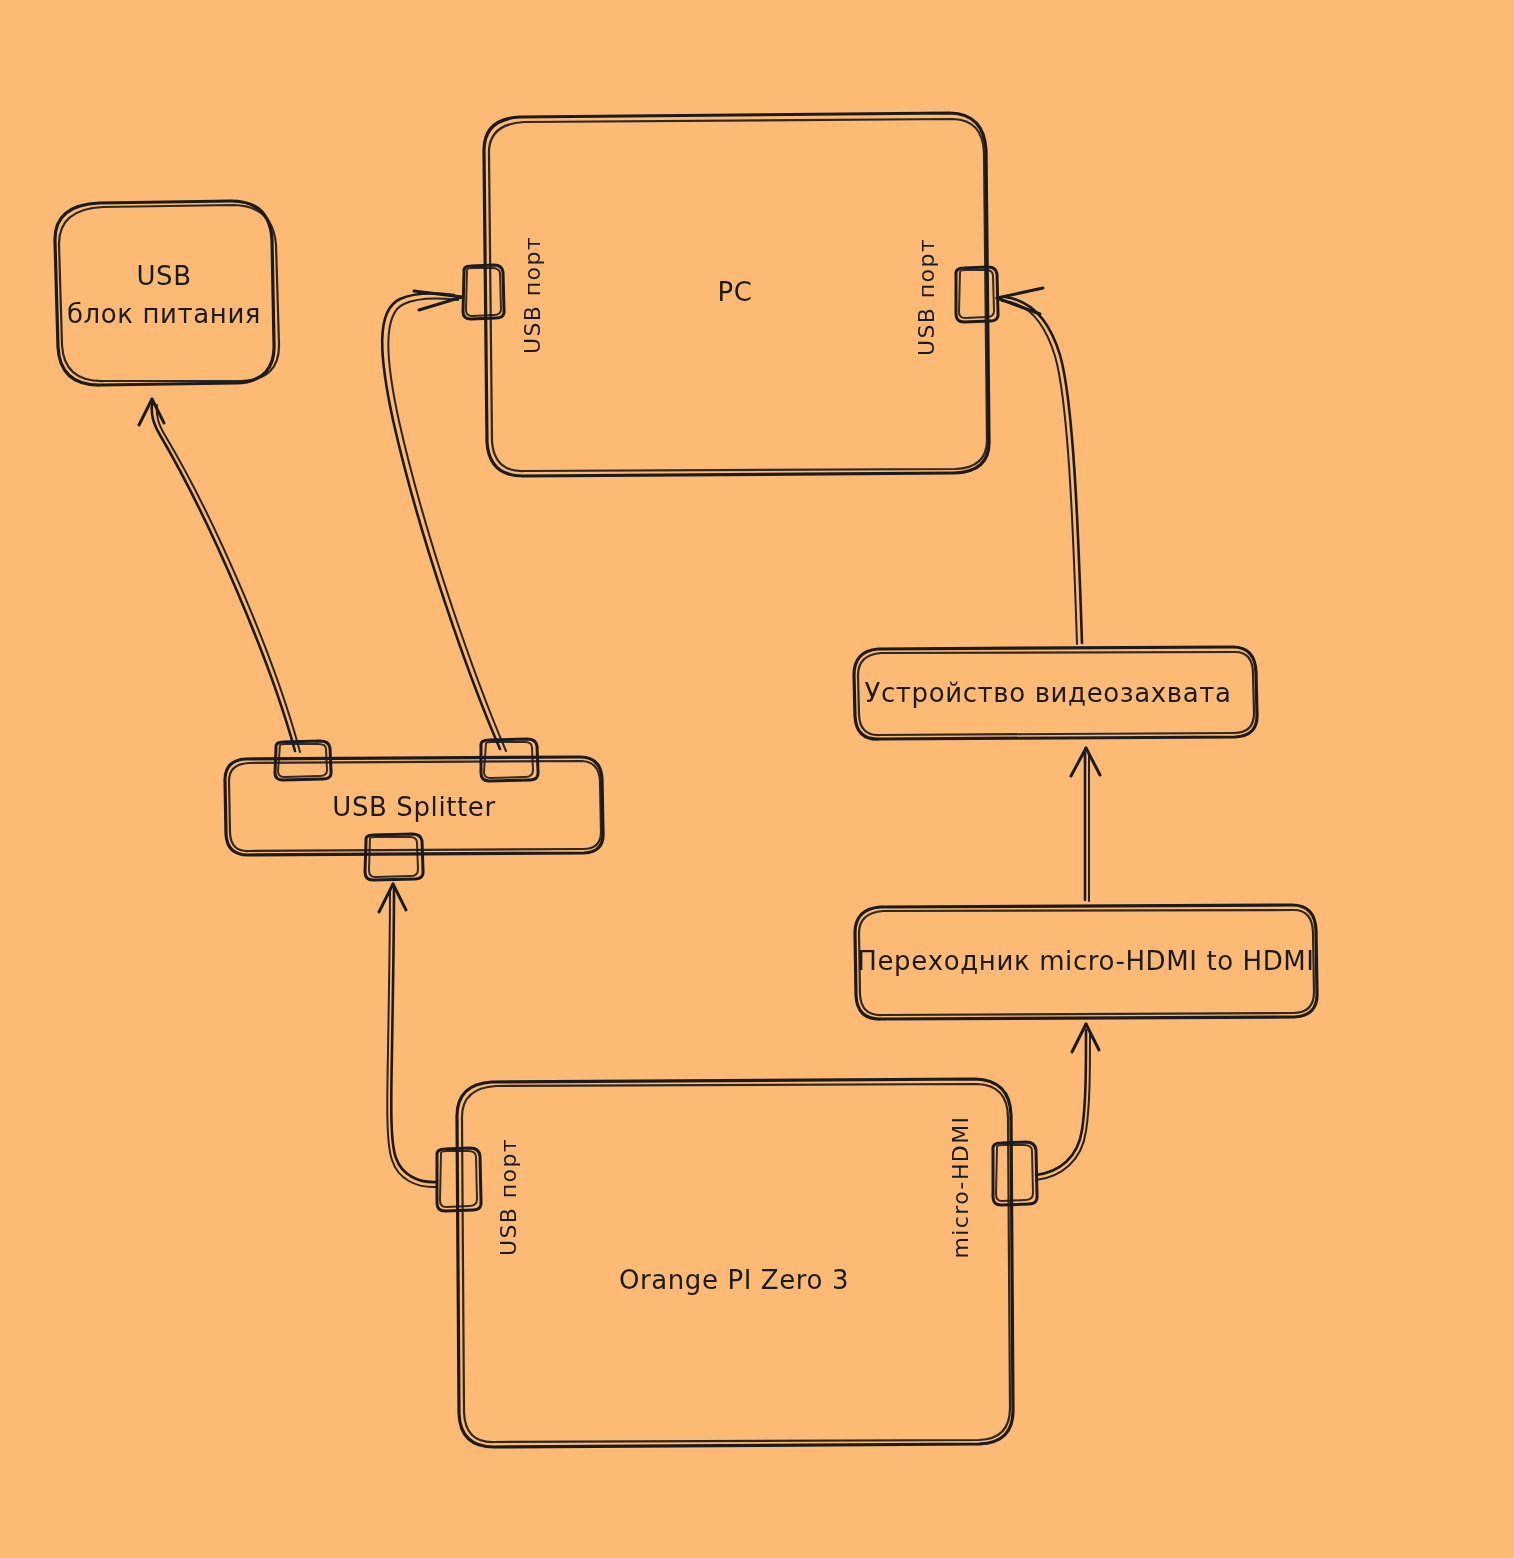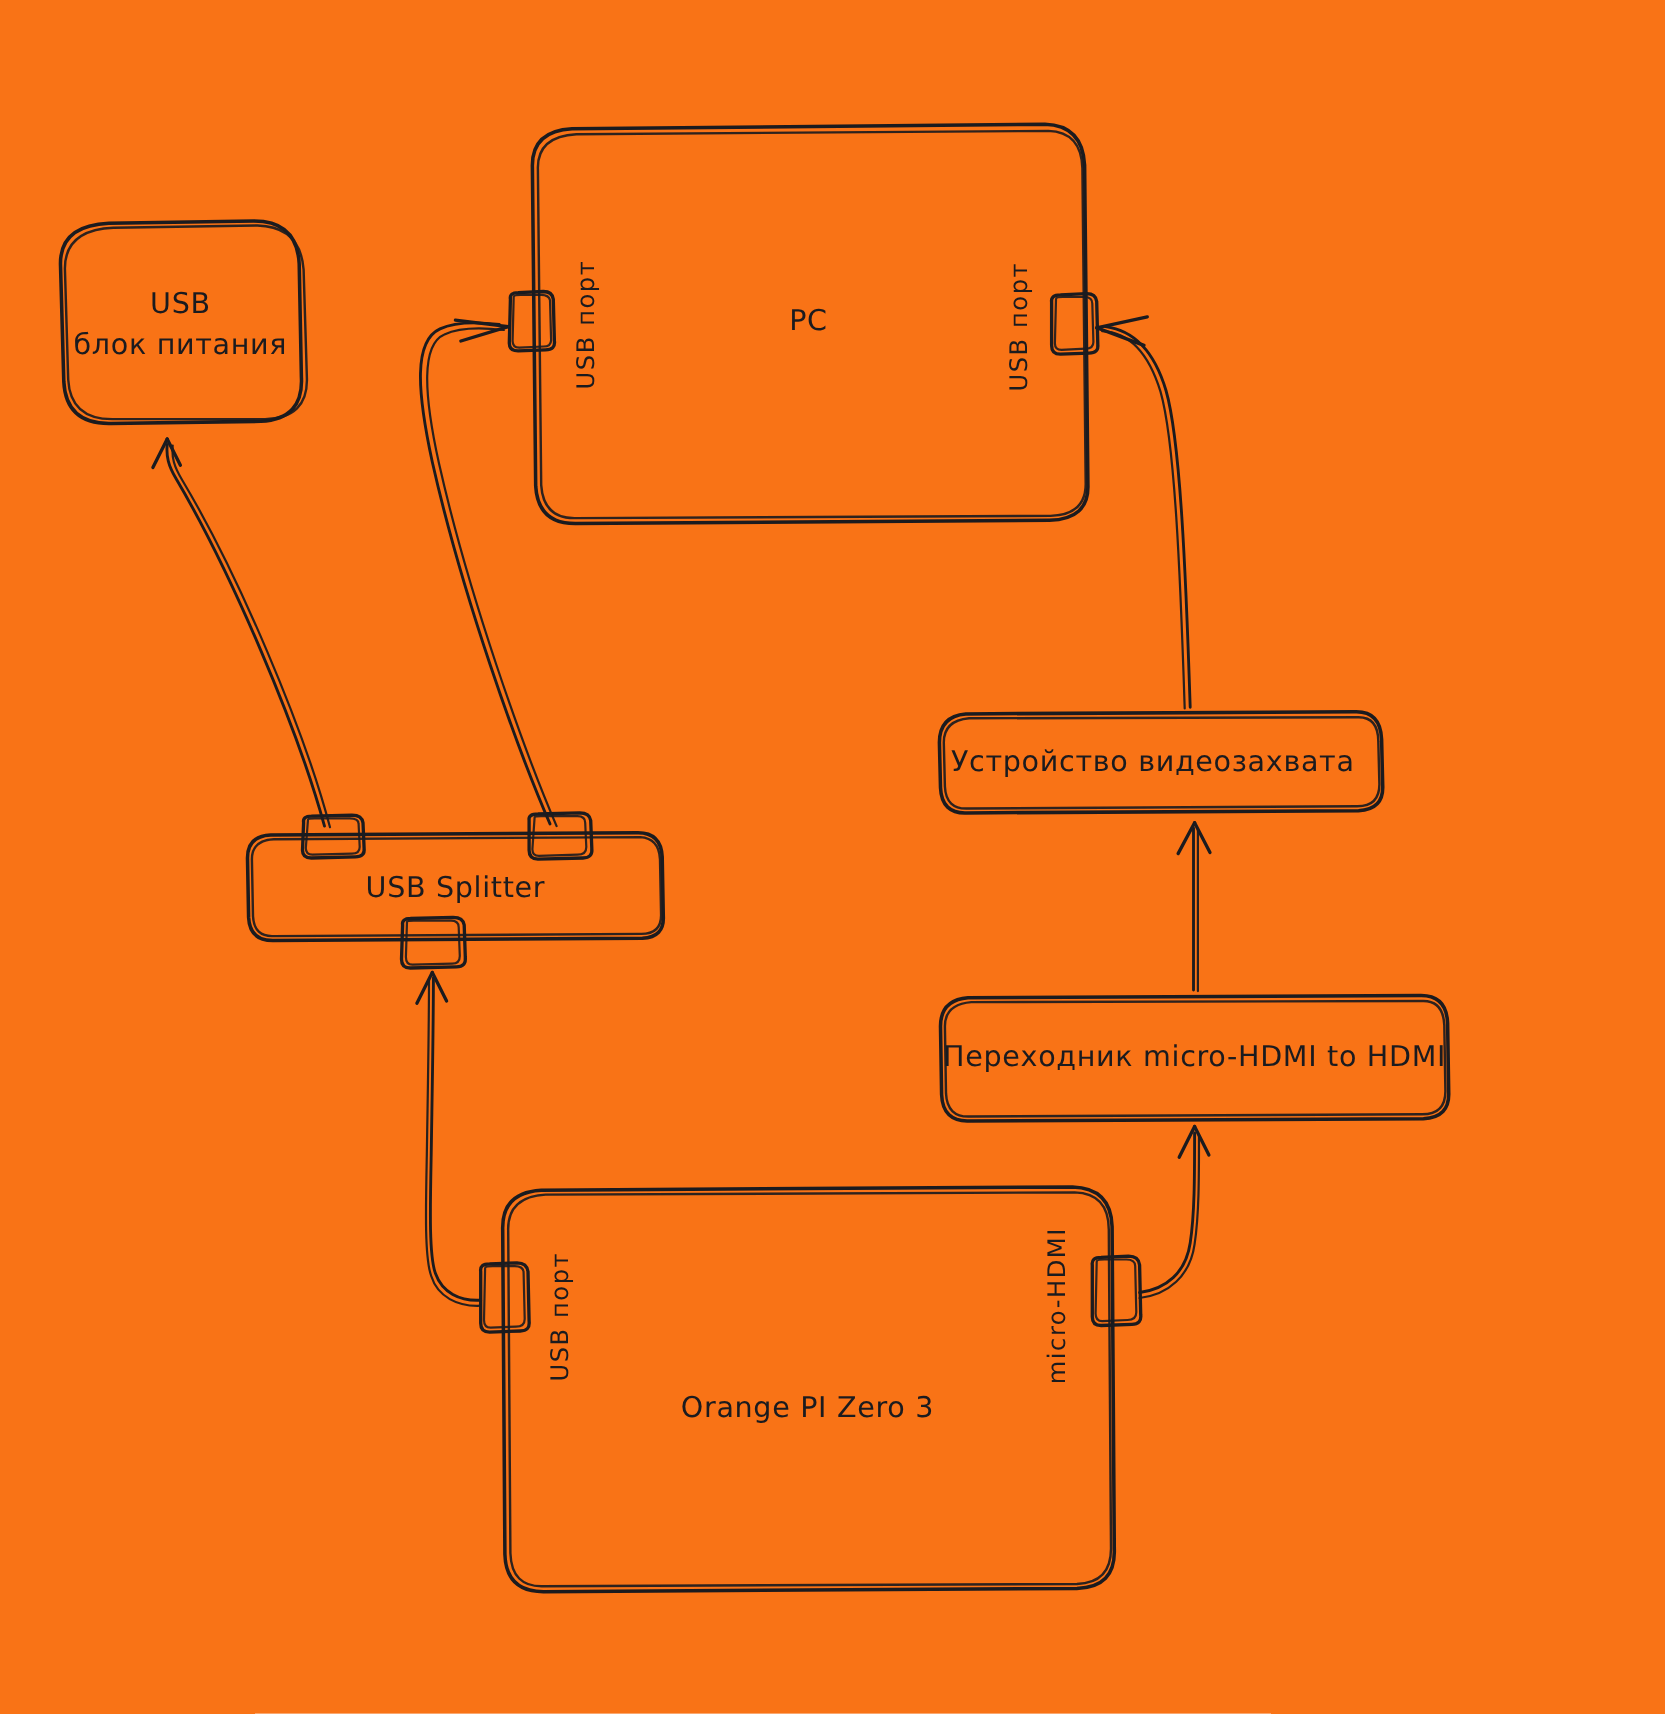--- a/index.html
+++ b/index.html
@@ -10,21 +10,21 @@
   body {
     width: 1514px;
     height: 1558px;
     overflow: hidden;
     font-family: "DejaVu Sans", sans-serif;
   }
   #canvas-root {
     position: relative;
     width: 1514px;
     height: 1558px;
-    background: #f97316;
+    background: #fdba74;
   }
   svg#diagram {
     position: absolute;
     top: 0;
     left: 0;
     width: 1514px;
     height: 1558px;
     display: block;
   }
   .sketch-stroke {

